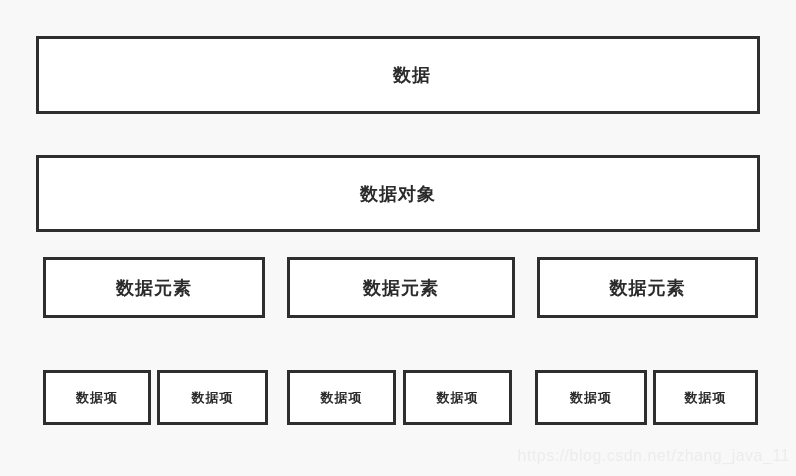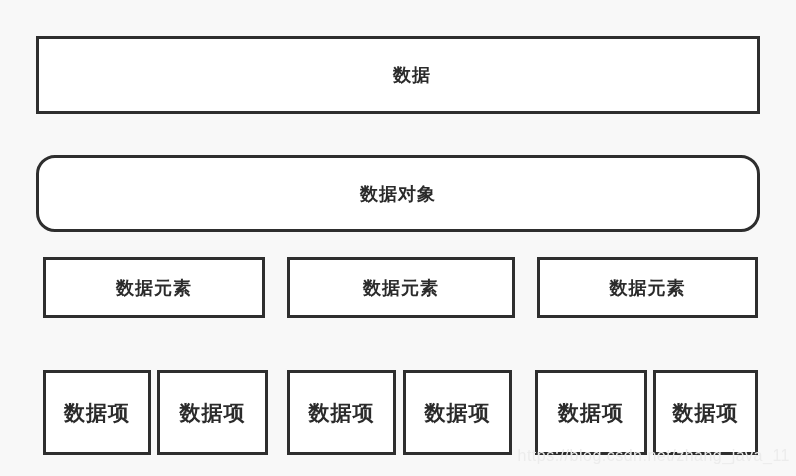--- a/index.html
+++ b/index.html
@@ -23,28 +23,28 @@
     justify-content: center;
     font-weight: bold;
     font-size: 18px;
     color: #2b2b2b;
     letter-spacing: 1px;
     box-sizing: border-box;
   }
   
   .lvl1 { left: 36px; top: 36px; width: 724px; height: 78px; padding-left: 28px; }
   
-  .lvl2 { left: 36px; top: 155px; width: 724px; height: 77px; border-radius: 19px; }
+  .lvl2 { left: 36px; top: 155px; width: 724px; height: 77px; }
   
   .lvl3   { top: 257px; height: 61px; }
   .lvl3.a { left: 43px;  width: 222px; }
   .lvl3.b { left: 287px; width: 228px; }
   .lvl3.c { left: 537px; width: 221px; }
   
-  .lvl4   { top: 370px; height: 85px; font-size: 21px; }
+  .lvl4   { top: 370px; height: 55px; font-size: 13px; }
   .lvl4.a { left: 43px;  width: 108px; }
   .lvl4.b { left: 157px; width: 111px; }
   .lvl4.c { left: 287px; width: 109px; }
   .lvl4.d { left: 403px; width: 109px; }
   .lvl4.e { left: 535px; width: 112px; }
   .lvl4.f { left: 653px; width: 105px; }
   
   .watermark {
     position: absolute;
     right: 6px;

